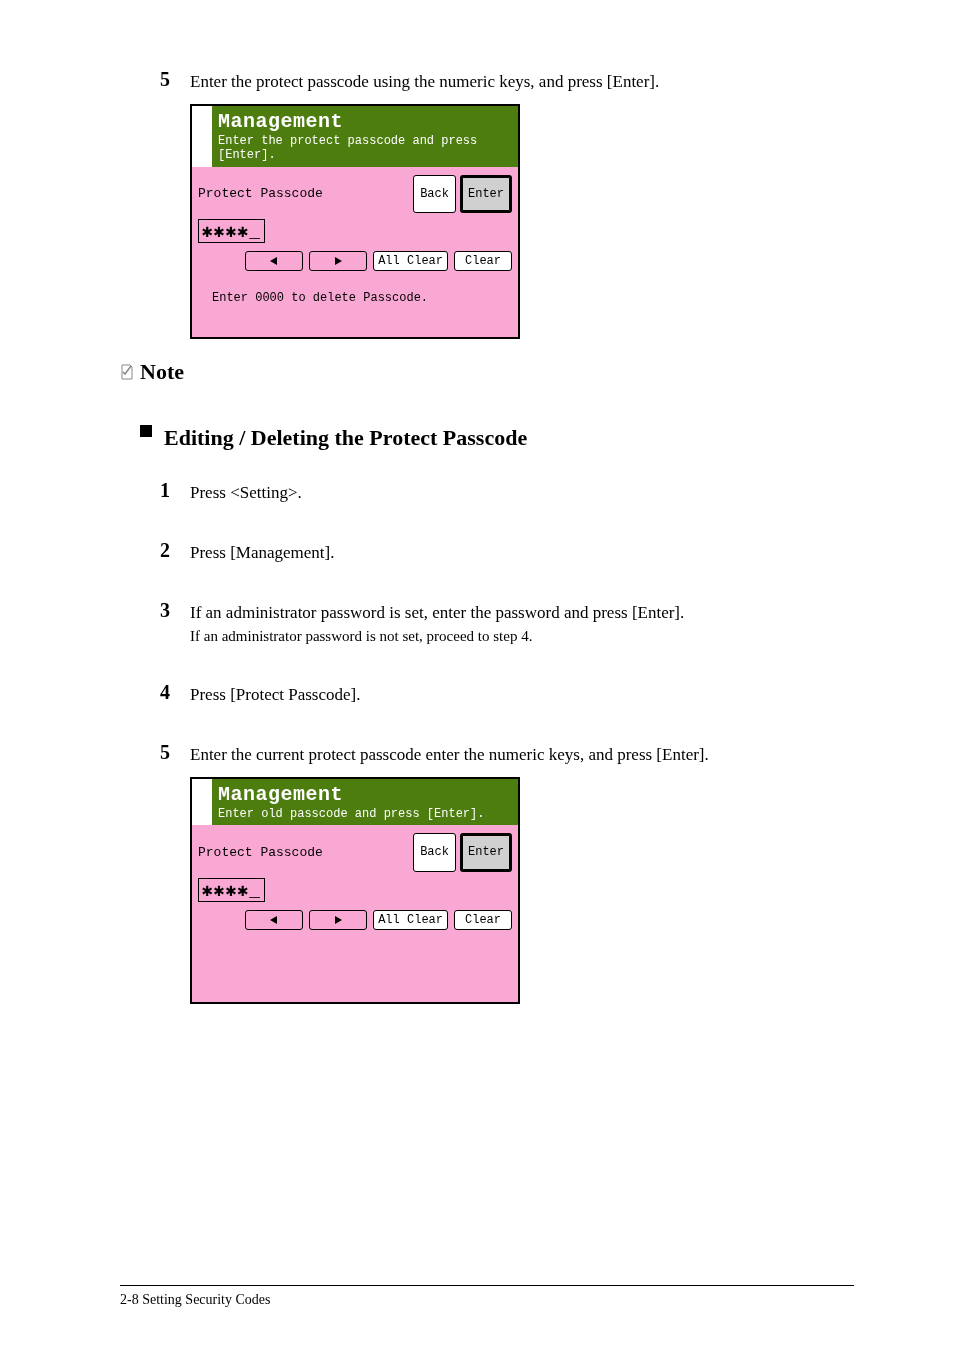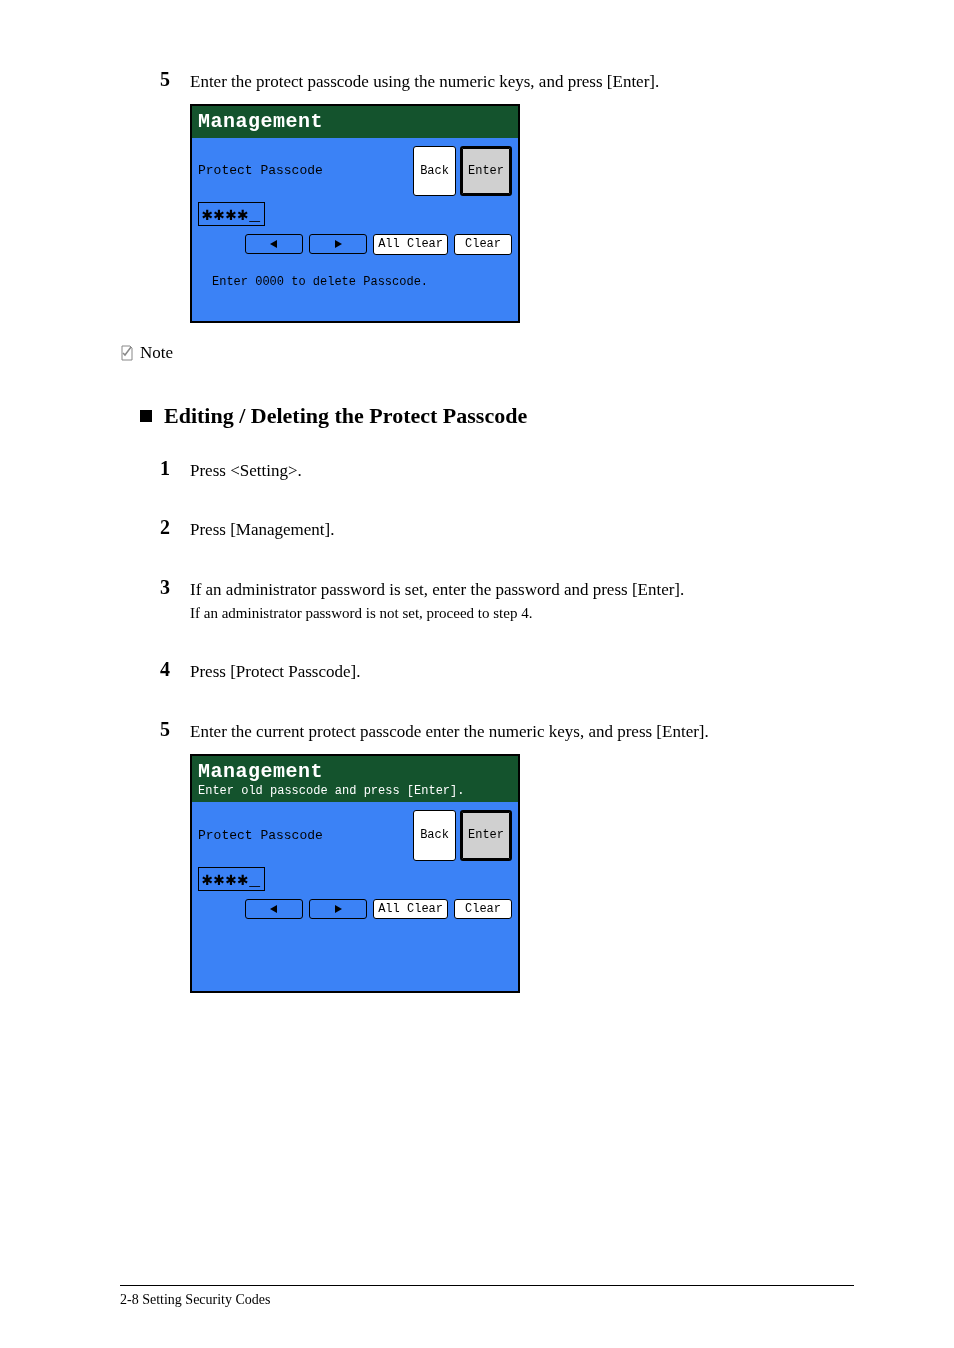--- a/index.html
+++ b/index.html
@@ -44,55 +44,56 @@
       line-height: 1.5;
     }
     .screen {
       border: 2px solid #000;
       width: 330px;
       margin: 10px 0 20px 30px;
       font-family: 'Courier New', monospace;
       font-size: 13px;
     }
     .screen-header {
-      background: #14532d;
+      background: #4d7c0f;
       color: #fff;
       padding: 4px 6px 4px 6px;
       line-height: 1.2;
+      margin-left: 20px;
     }
     .screen-title {
       font-size: 20px;
       font-weight: bold;
       letter-spacing: 0.5px;
     }
     .screen-subtitle {
       font-size: 12px;
     }
     .screen-body {
-      background: #3b82f6;
+      background: #f9a8d4;
       padding: 8px 6px 12px 6px;
       min-height: 150px;
     }
     .screen-row1 {
       display: flex;
       justify-content: space-between;
       align-items: center;
       margin-bottom: 6px;
     }
     .screen-label {
       font-size: 13px;
     }
     .btn-group {
       display: flex;
       gap: 4px;
     }
     .sbtn {
       border: 1.5px solid #000;
       border-radius: 3px;
-      padding: 16px 6px;
+      padding: 10px 6px;
       font-size: 12px;
       background: #fff;
       font-family: 'Courier New', monospace;
       line-height: 1.2;
       display: inline-flex;
       align-items: center;
       justify-content: center;
     }
     .sbtn.double {
       box-shadow: 0 0 0 1px #000 inset;
@@ -148,31 +149,31 @@
       margin-left: -40px;
       margin-bottom: 8px;
       margin-top: 10px;
     }
     .note-icon {
       width: 14px;
       height: 16px;
       display: inline-block;
     }
     .note-label {
-      font-weight: normal;
-      font-size: 17px;
+      font-weight: bold;
+      font-size: 22px;
     }
     .note-text {
       margin-left: 30px;
       line-height: 1.5;
       margin-bottom: 40px;
     }
     .section-heading-row {
       display: flex;
-      align-items: center;
+      align-items: flex-start;
       gap: 12px;
       margin-left: -20px;
       margin-bottom: 30px;
       margin-top: 40px;
     }
     .sq {
       width: 12px;
       height: 12px;
       background: #000;
     }
@@ -200,20 +201,21 @@
   <div class="content">
 
     <div class="step">
       <div class="step-num">5</div>
       <div class="step-text">Enter the protect passcode using the numeric keys, and press [Enter].</div>
     </div>
 
     <div class="screen">
       <div class="screen-header">
         <div class="screen-title">Management</div>
+        <div class="screen-subtitle">Enter the protect passcode and press [Enter].</div>
       </div>
       <div class="screen-body">
         <div class="screen-row1">
           <div class="screen-label">Protect Passcode</div>
           <div class="btn-group">
             <span class="sbtn">Back</span>
             <span class="sbtn double dark">Enter</span>
           </div>
         </div>
         <div class="input-box"><span>✱✱✱✱</span><span class="cursor">_</span></div>

